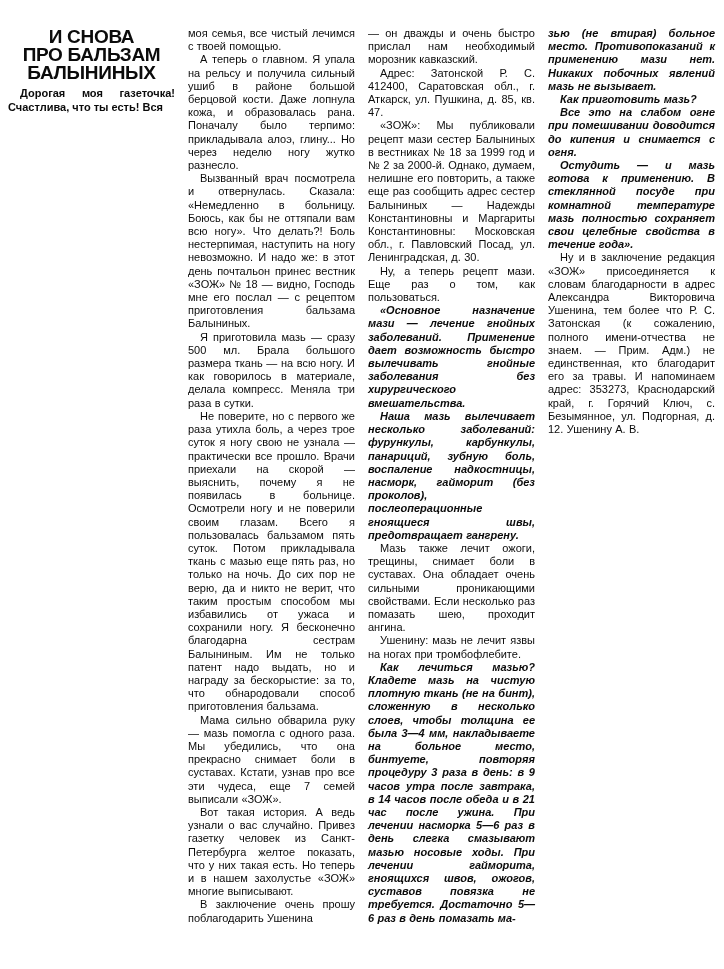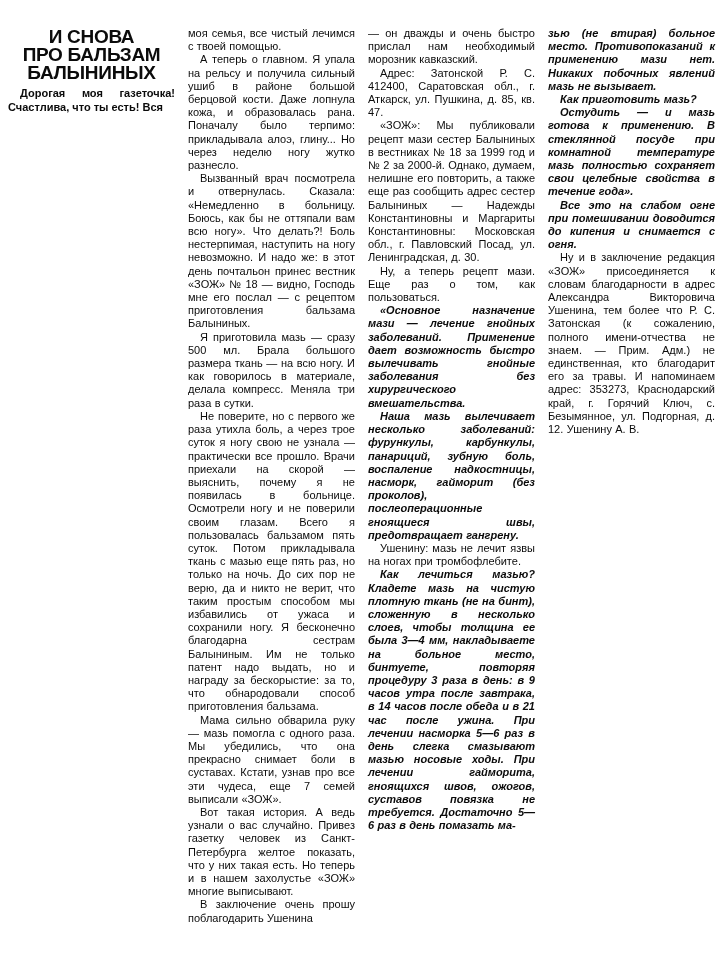--- a/index.html
+++ b/index.html
@@ -66,25 +66,26 @@
     <p class="b ind g2">В заключение очень прошу поблагодарить Ушенина</p>
   </div>
 
   <div class="col">
     <p class="b">— он дважды и очень быстро прислал нам необходимый морозник кавказский.</p>
     <p class="b ind bold">Адрес: Затонской Р. С. 412400, Саратовская обл., г. Аткарск, ул. Пушкина, д. 85, кв. 47.</p>
     <p class="b ind bold">«ЗОЖ»: Мы публиковали рецепт мази сестер Балыниных в вестниках № 18 за 1999 год и № 2 за 2000-й. Однако, думаем, нелишне его повторить, а также еще раз сообщить адрес сестер Балыниных — Надежды Константиновны и Маргариты Константиновны: Московская обл., г. Павловский Посад, ул. Ленинградская, д. 30.</p>
     <p class="b ind bold g4">Ну, а теперь рецепт мази. Еще раз о том, как пользоваться.</p>
     <p class="b ind bi g4">«Основное назначение мази — лечение гнойных заболеваний. Применение дает возможность быстро вылечивать гнойные заболевания без хирургического вмешательства.</p>
     <p class="b ind bi g6">Наша мазь вылечивает несколько заболеваний: фурункулы, карбункулы, панариций, зубную боль, воспаление надкостницы, насморк, гайморит (без проколов), послеоперационные гноящиеся швы, предотвращает гангрену.</p>
+    <p class="b ind bold g4">Мазь также лечит ожоги, трещины, снимает боли в суставах. Она обладает очень сильными проникающими свойствами. Если несколько раз помазать шею, проходит ангина.</p>
     <p class="b ind bold g6">Ушенину: мазь не лечит язвы на ногах при тромбофлебите.</p>
     <p class="b ind bi g6">Как лечиться мазью? Кладете мазь на чистую плотную ткань (не на бинт), сложенную в несколько слоев, чтобы толщина ее была 3—4 мм, накладываете на больное место, бинтуете, повторяя процедуру 3 раза в день: в 9 часов утра после завтрака, в 14 часов после обеда и в 21 час после ужина. При лечении насморка 5—6 раз в день слегка смазывают мазью носовые ходы. При лечении гайморита, гноящихся швов, ожогов, суставов повязка не требуется. Достаточно 5—6 раз в день помазать ма-</p>
   </div>
 
   <div class="col">
     <p class="b bi">зью (не втирая) больное место. Противопоказаний к применению мази нет. Никаких побочных явлений мазь не вызывает.</p>
     <p class="b ind bi g2">Как приготовить мазь?</p>
+    <p class="b ind bi g2">Все это на слабом огне при помешивании доводится до кипения и снимается с огня.</p>
     <p class="b ind bi g2">Остудить — и мазь готова к применению. В стеклянной посуде при комнатной температуре мазь полностью сохраняет свои целебные свойства в течение года».</p>
-    <p class="b ind bi g2">Все это на слабом огне при помешивании доводится до кипения и снимается с огня.</p>
     <p class="b ind bold g4">Ну и в заключение редакция «ЗОЖ» присоединяется к словам благодарности в адрес Александра Викторовича Ушенина, тем более что Р. С. Затонская (к сожалению, полного имени-отчества не знаем. — Прим. Адм.) не единственная, кто благодарит его за травы. И напоминаем адрес: 353273, Краснодарский край, г. Горячий Ключ, с. Безымянное, ул. Подгорная, д. 12. Ушенину А. В.</p>
   </div>
 
 </div>
 
 </body></html>

